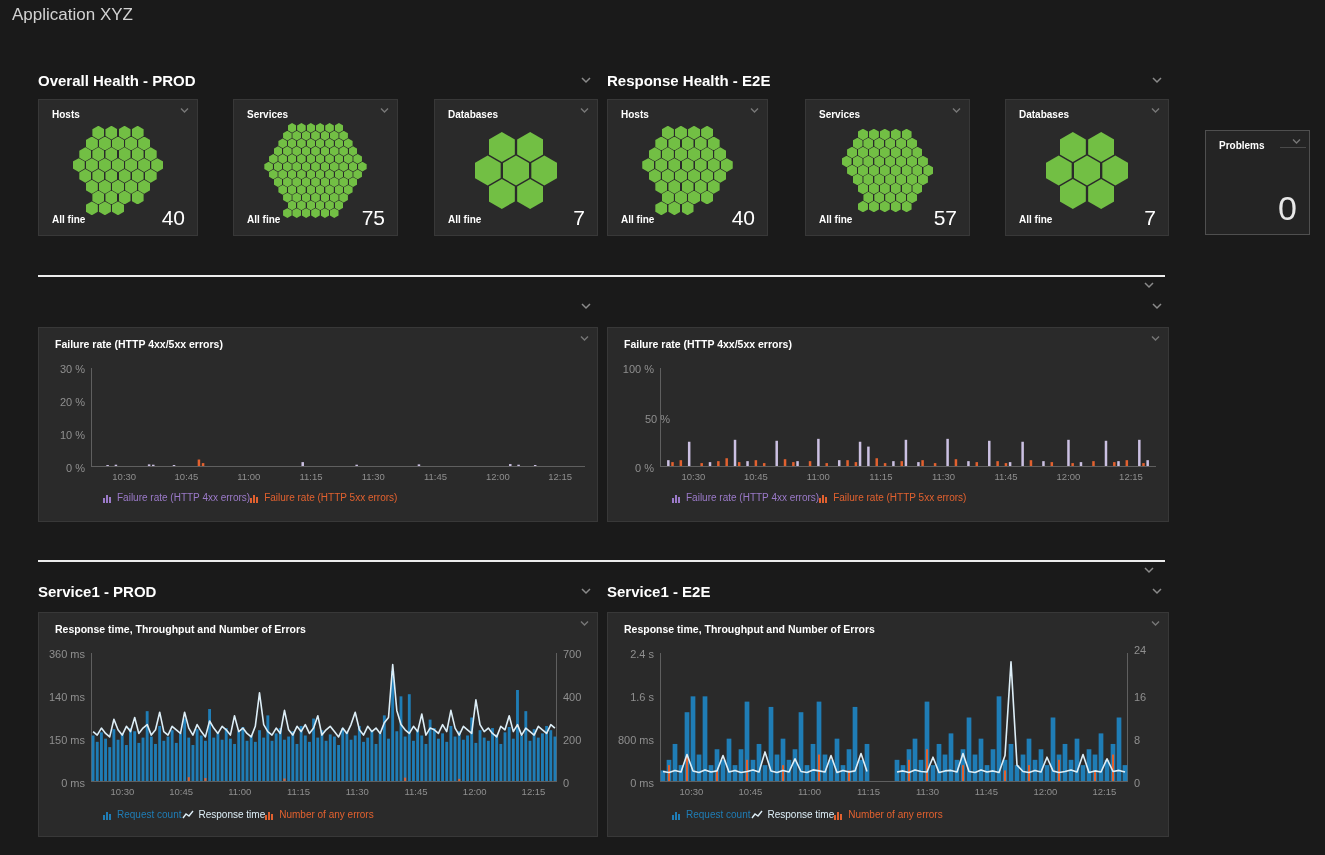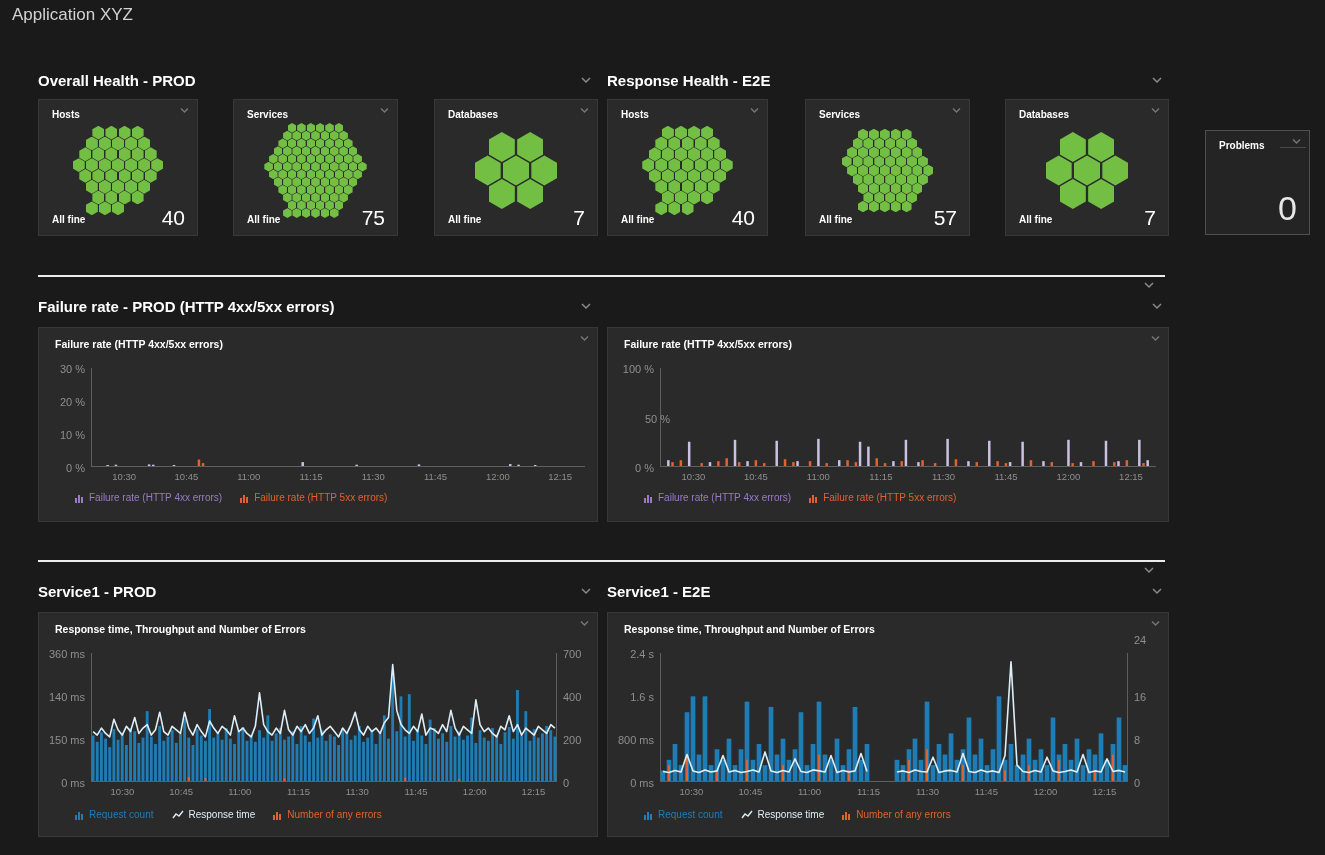--- a/index.html
+++ b/index.html
@@ -24,21 +24,21 @@
   .problems-tile { background:#242424; border:1px solid #4f4f4f; }
   .problems-zero { position:absolute; right:12px; bottom:6px; font-size:34px; font-weight:300; color:#e8e8e8; }
   .mini-dash { position:absolute; left:74px; top:16px; width:26px; height:1px; background:#4a4a4a; }
 
   .chart-tile { position:absolute; background:#2a2a2a; border:1px solid #383838; }
   .chart-title { position:absolute; left:16px; top:10px; font-size:10.5px; font-weight:bold; color:#ffffff; }
   .plot { position:absolute; }
   .ylab { position:absolute; font-size:11px; color:#8f8f8f; text-align:right; width:42px; }
   .ylab.r { text-align:left; width:30px; }
   .xlab { position:absolute; font-size:9.5px; color:#8f8f8f; width:44px; text-align:center; }
-  .legend { position:absolute; left:36px; display:flex; gap:18px; align-items:center; }
+  .legend { position:absolute; left:64px; display:flex; align-items:center; }
   .legend-item { display:flex; gap:5px; align-items:center; font-size:10px; color:#9a9a9a; }
   svg { display:block; }
 </style>
 </head>
 <body>
 
 <div class="abs app-title">Application XYZ</div>
 
 <div class="abs section-head" style="left:38px;top:72px;width:560px">
   <span class="txt">Overall Health - PROD</span>
@@ -390,21 +390,20 @@
 </div>
 
 <div class="abs divider" style="left:38px;top:275px;width:1127px"></div>
 <span class="div-chev" style="left:1143px;top:281px">
     <svg width="12" height="8">
       <polyline points="2,2 6,6 10,2" fill="none" stroke="#8a8a8a" stroke-width="1.5"></polyline>
     </svg>
   </span>
 
 <div class="abs section-head" style="left:38px;top:298px;width:560px">
-  <span class="txt">Failure rate - PROD (HTTP 4xx/5xx errors)</span>
   <span class="chev">
       <svg width="12" height="8">
         <polyline points="2,2 6,6 10,2" fill="none" stroke="#8a8a8a" stroke-width="1.5"></polyline>
       </svg>
     </span>
 </div>
 <div class="abs section-head" style="left:607px;top:298px;width:562px">
   <span class="chev">
       <svg width="12" height="8">
         <polyline points="2,2 6,6 10,2" fill="none" stroke="#8a8a8a" stroke-width="1.5"></polyline>
@@ -914,21 +913,21 @@
             <rect x="6" y="4" width="2" height="6" fill="currentColor"></rect>
           </svg>
         </span>
       <span>Number of any errors</span>
     </span>
   </div>
 <span class="ylab" style="top: 35px; left: 4px;">2.4 s</span>
     <span class="ylab" style="top: 78px; left: 4px;">1.6 s</span>
     <span class="ylab" style="top: 121px; left: 4px;">800 ms</span>
     <span class="ylab" style="top: 164px; left: 4px;">0 ms</span>
-    <span class="ylab r" style="top: 21px; left: 526px;">24</span>
+    <span class="ylab r" style="top: 31px; left: 526px;">24</span>
     <span class="ylab r" style="top: 78px; left: 526px;">16</span>
     <span class="ylab r" style="top: 121px; left: 526px;">8</span>
     <span class="ylab r" style="top: 164px; left: 526px;">0</span>
     <span class="xlab" style="left: 61.4622px; top: 173px;">10:30</span>
     <span class="xlab" style="left: 120.454px; top: 173px;">10:45</span>
     <span class="xlab" style="left: 179.445px; top: 173px;">11:00</span>
     <span class="xlab" style="left: 238.437px; top: 173px;">11:15</span>
     <span class="xlab" style="left: 297.429px; top: 173px;">11:30</span>
     <span class="xlab" style="left: 356.42px; top: 173px;">11:45</span>
     <span class="xlab" style="left: 415.412px; top: 173px;">12:00</span>

